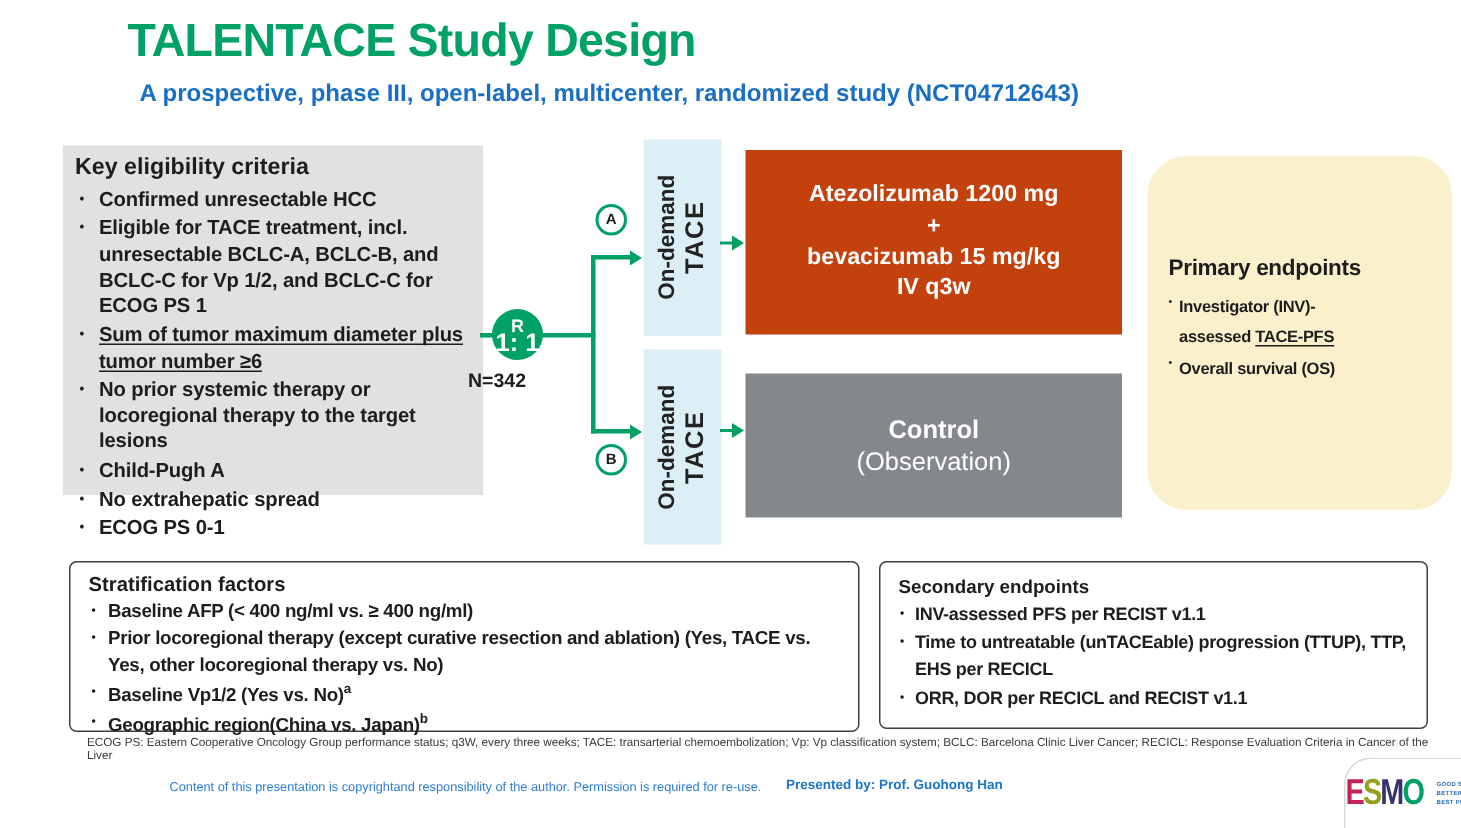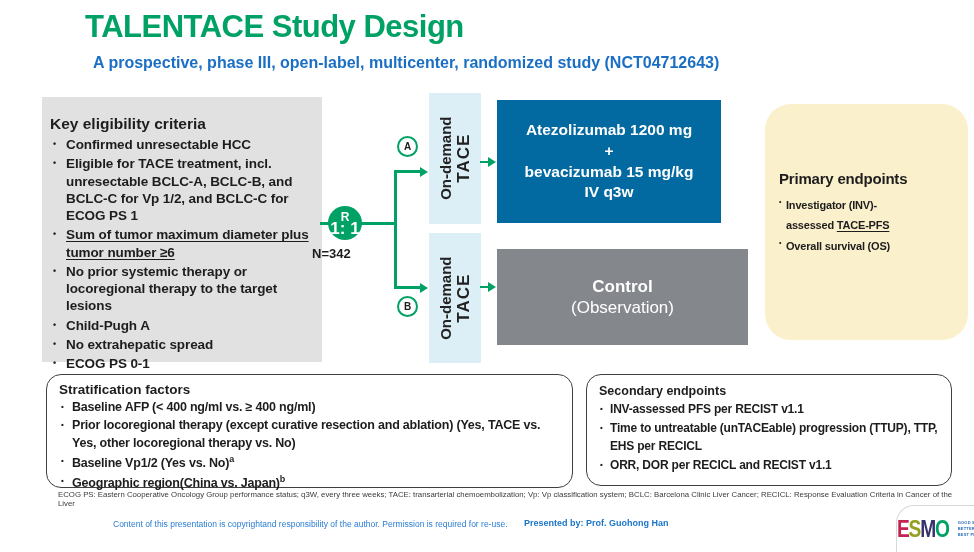--- a/index.html
+++ b/index.html
@@ -8,21 +8,21 @@
     position:relative; width:974px; height:552px; background:#ffffff;
     font-family:"Liberation Sans", sans-serif; overflow:hidden; color:#1d1d1d;margin-left:28px;
   }
   .abs { position:absolute; }
 
   
   .title { left:57px; top:9px; font-size:31px; font-weight:bold; color:#00A165; letter-spacing:-0.5px; }
   .subtitle { left:65px; top:54px; font-size:16px; font-weight:bold; color:#1A6FC4;text-align:center; }
 
   
-  .elig { left:14px; top:97px; width:280px; height:265px; background:#E1E1E1; padding:18px 8px 4px 8px; }
+  .elig { left:14px; top:97px; width:280px; height:233px; background:#E1E1E1; padding:6px 8px 4px 8px; }
   .elig-title { font-size:15.5px; font-weight:bold; margin-bottom:3px; }
   .blist { list-style:none; }
   .blist li { position:relative; padding-left:16px; font-size:13.5px; font-weight:bold; line-height:1.28; letter-spacing:-0.1px; margin-bottom:2px; }
   .blist li::before { content:"•"; position:absolute; left:3px; top:0; font-size:9px; line-height:17px; }
   .u-item { text-decoration:underline; text-underline-offset:2px; }
 
   
   .hline { background:#00A165; height:3px; }
   .vline { background:#00A165; width:3px; }
   .ah { width:0; height:0; border-top:5px solid transparent; border-bottom:5px solid transparent; border-left:8px solid #00A165; }
@@ -34,37 +34,37 @@
   .nlabel { left:284px; top:246px; width:64px; font-size:13px; font-weight:bold; color:#1d1d1d; }
 
   .armcircle { width:21px; height:21px; border:2px solid #00A165; border-radius:50%; background:#fff;
     display:flex; align-items:center; justify-content:center; font-size:10px; font-weight:bold; color:#1d1d1d; }
 
   .ondemand { width:52px; background:#DCEEF6; display:flex; align-items:center; justify-content:center; }
   .rot { transform:rotate(-90deg); white-space:nowrap; text-align:center; color:#222; }
   .rot .od1 { font-size:15px; font-weight:bold; line-height:1.1; }
   .rot .od2 { font-size:17px; font-weight:bold; letter-spacing:1px; line-height:1.05; }
 
-  .treatbox { left:469px; top:100px; width:224px; height:123px; background:#0369a1; color:#fff;
+  .treatbox { left:469px; top:100px; width:251px; height:123px; background:#c2410c; color:#fff;
     display:flex; flex-direction:column; align-items:center; justify-content:center; text-align:center;
     font-size:15.5px; font-weight:bold; line-height:1.35; }
   .ctrlbox { left:469px; top:249px; width:251px; height:96px; background:#84878C; color:#fff;
     display:flex; flex-direction:column; align-items:center; justify-content:center; text-align:center; line-height:1.25; }
   .ctrl1 { font-size:17px; font-weight:bold; }
   .ctrl2 { font-size:17px; font-weight:normal; }
 
   
   .primary { left:737px; top:104px; width:203px; height:236px; background:#FBF0CC; border-radius:26px; padding:66px 8px 0 14px; }
   .p-title { font-size:15px; font-weight:bold; margin-bottom:8px; letter-spacing:-0.2px; }
   .p-line { position:relative; font-size:11px; font-weight:bold; line-height:1.85; letter-spacing:-0.2px; padding-left:7px; }
   .p-line.dotted::before { content:"•"; position:absolute; left:0; top:1px; font-size:7px; }
   .p-u { text-decoration:underline; text-underline-offset:2px; }
 
   
-  .round-box { border:1.5px solid #3F3F3F; border-radius:15px; background:#fff; }
+  .round-box { border:1.5px solid #3F3F3F; border-radius:5px; background:#fff; }
   .strat { left:18px; top:374px; width:527px; height:114px; padding:7px 10px 0 12px; }
   .strat-title { font-size:13.5px; font-weight:bold; margin-bottom:2px; }
   .strat .blist li { font-size:12.5px; letter-spacing:-0.2px; line-height:1.38; margin-bottom:1px; padding-left:13px; }
   .strat .blist li::before { left:2px; font-size:8px; line-height:16px; }
   .sec { left:558px; top:374px; width:366px; height:112px; padding:9px 8px 0 12px; }
   .sec-title { font-size:12.5px; font-weight:bold; margin-bottom:2px; }
   .sec .blist li { font-size:12px; letter-spacing:-0.2px; line-height:1.55; margin-bottom:0; padding-left:11px; }
   .sec .blist li::before { left:1px; font-size:8px; line-height:18px; }
   sup { font-size:9px; }
 

